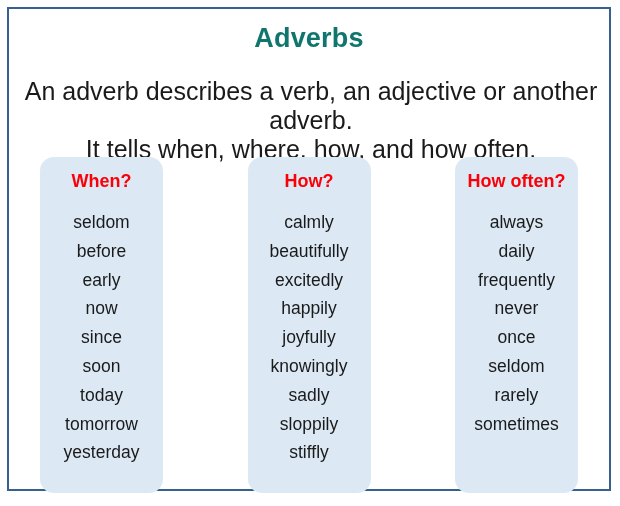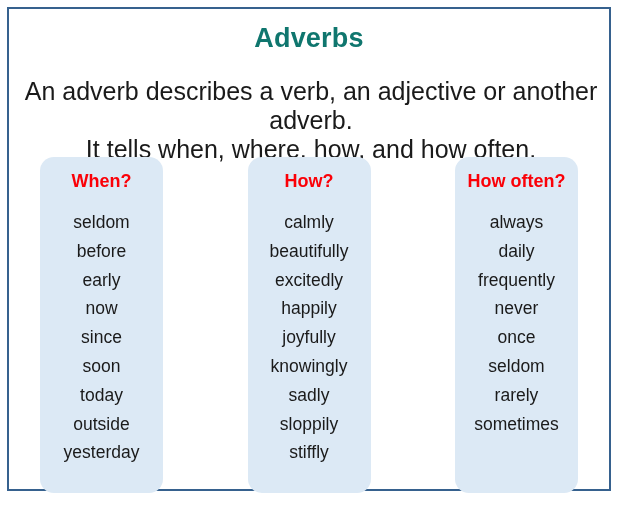--- a/index.html
+++ b/index.html
@@ -112,21 +112,21 @@
     <div class="card">
       <div class="card-header">When?</div>
       <ul class="word-list">
         <li>seldom</li>
         <li>before</li>
         <li>early</li>
         <li>now</li>
         <li>since</li>
         <li>soon</li>
         <li>today</li>
-        <li>outside</li>
+        <li>tomorrow</li>
         <li>yesterday</li>
       </ul>
     </div>
 
 
     <div class="card">
       <div class="card-header">How?</div>
       <ul class="word-list">
         <li>calmly</li>
         <li>beautifully</li>

